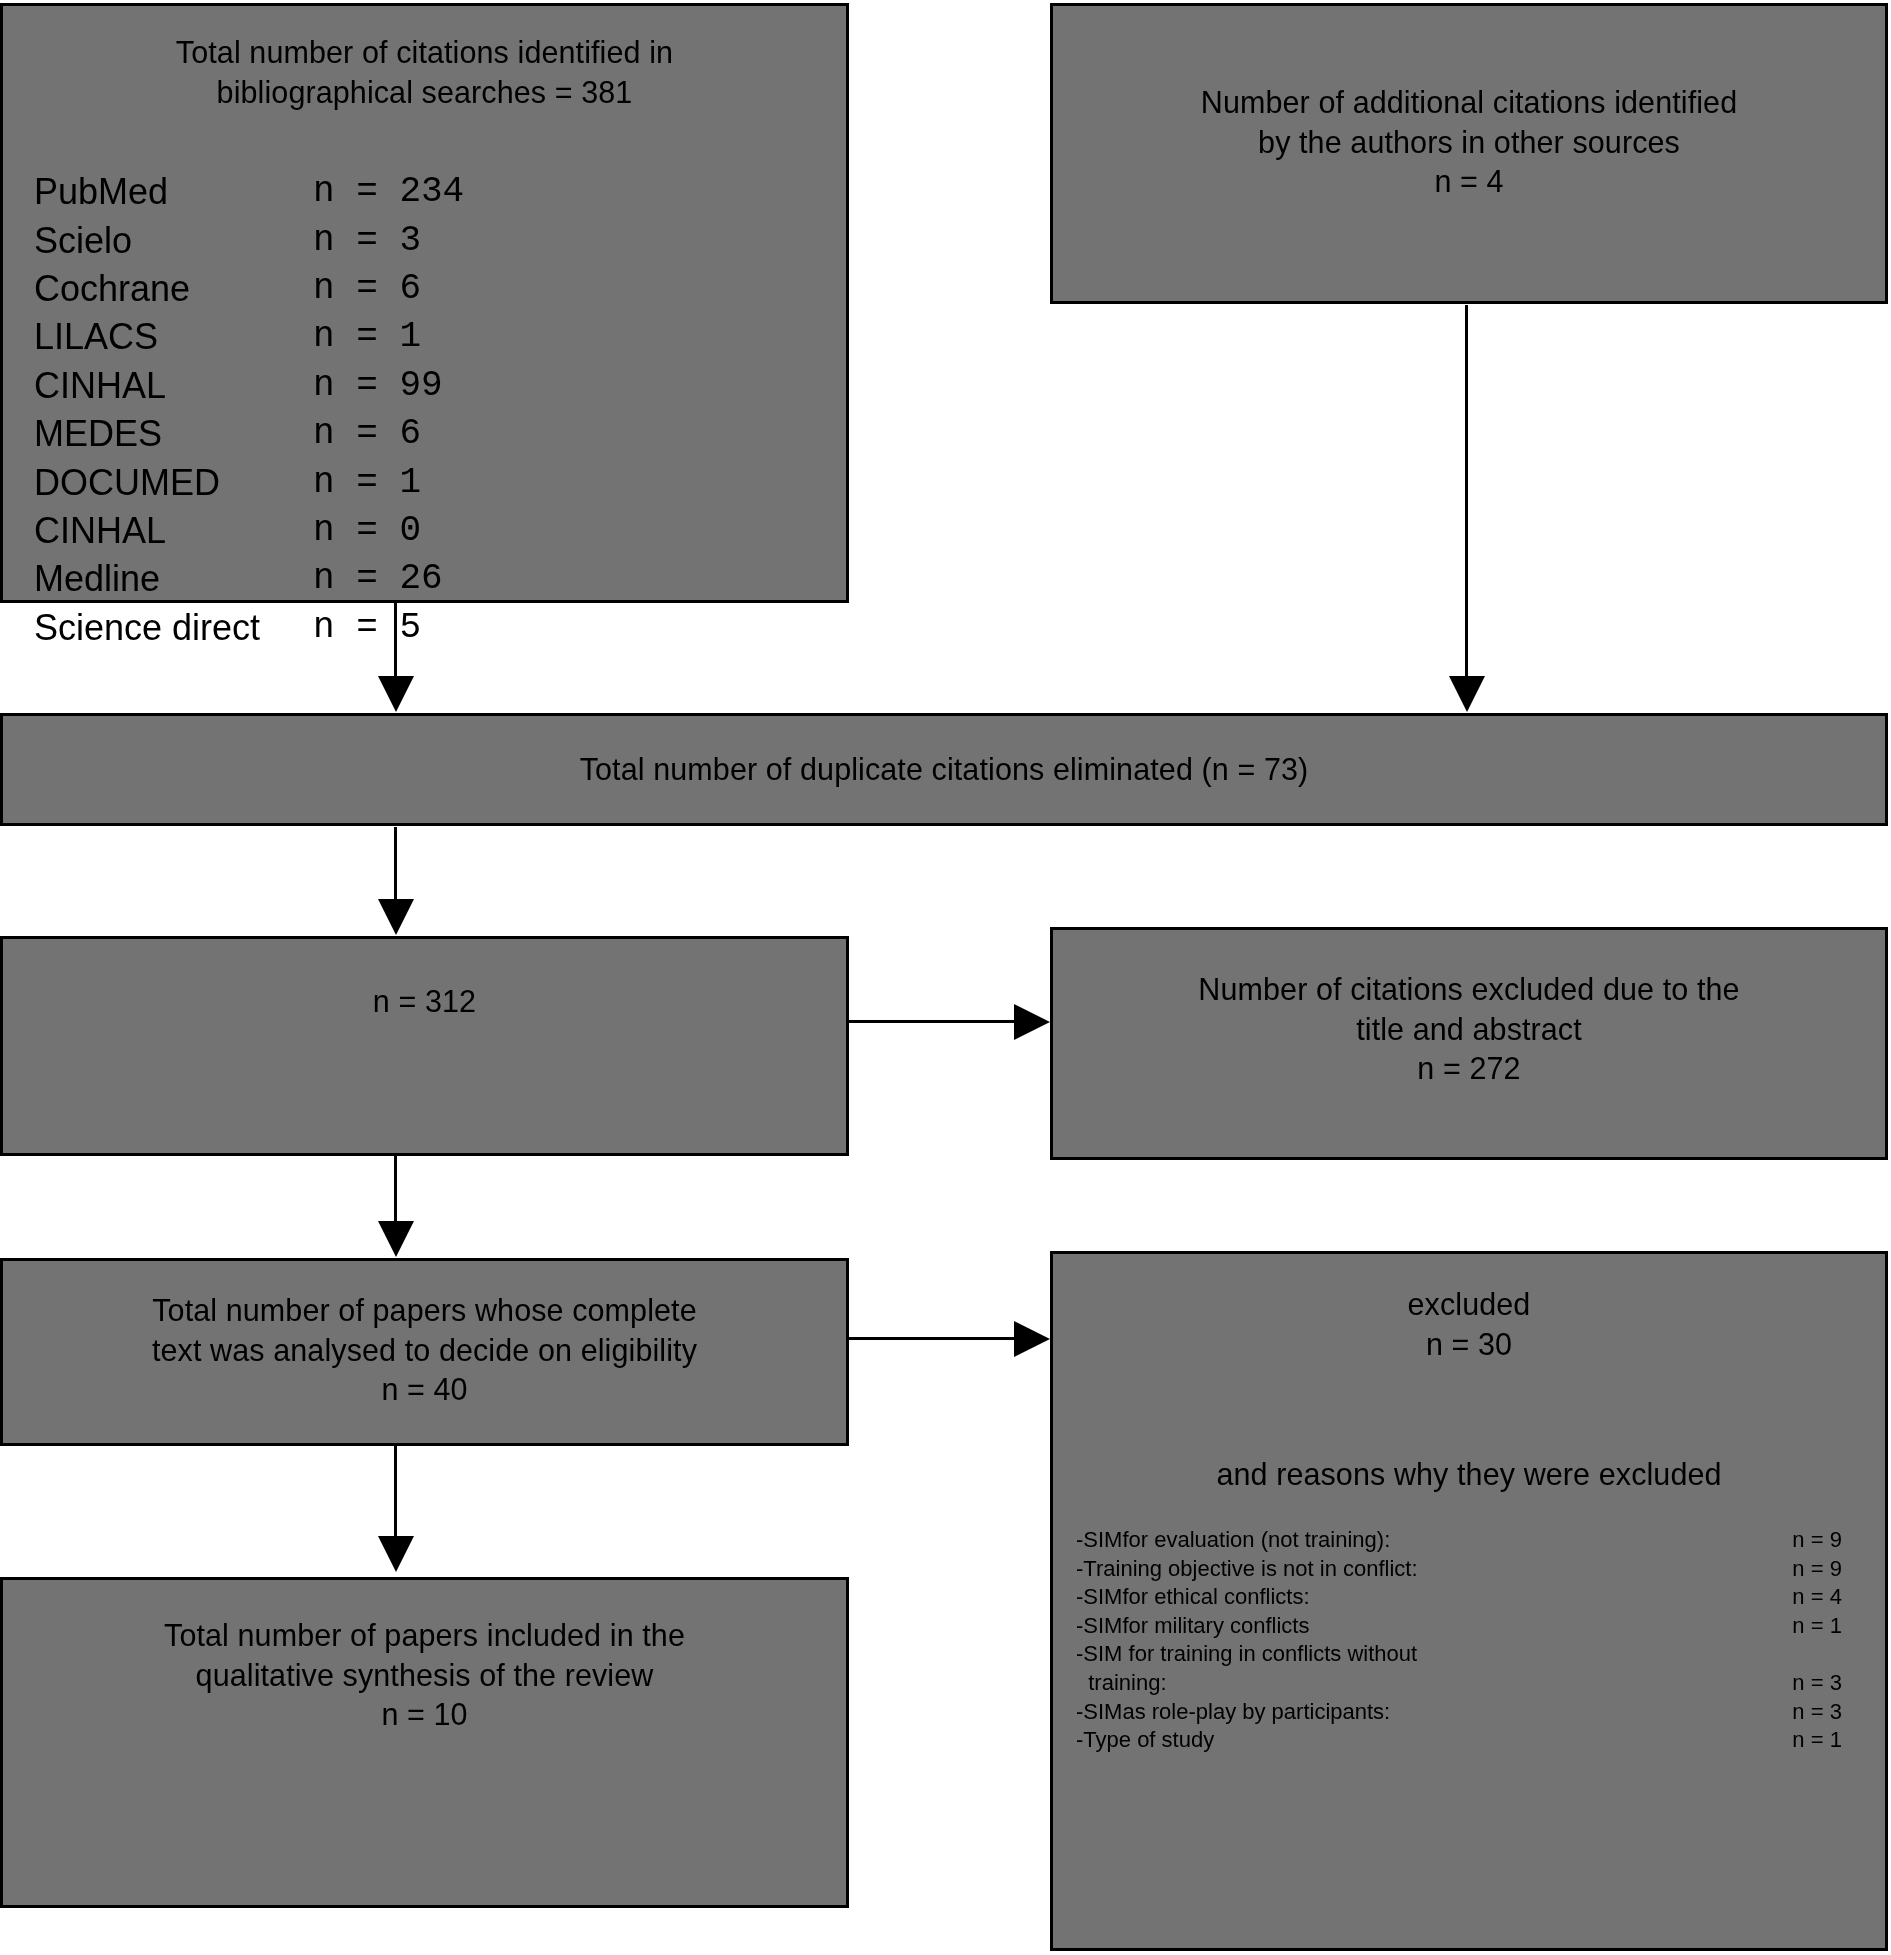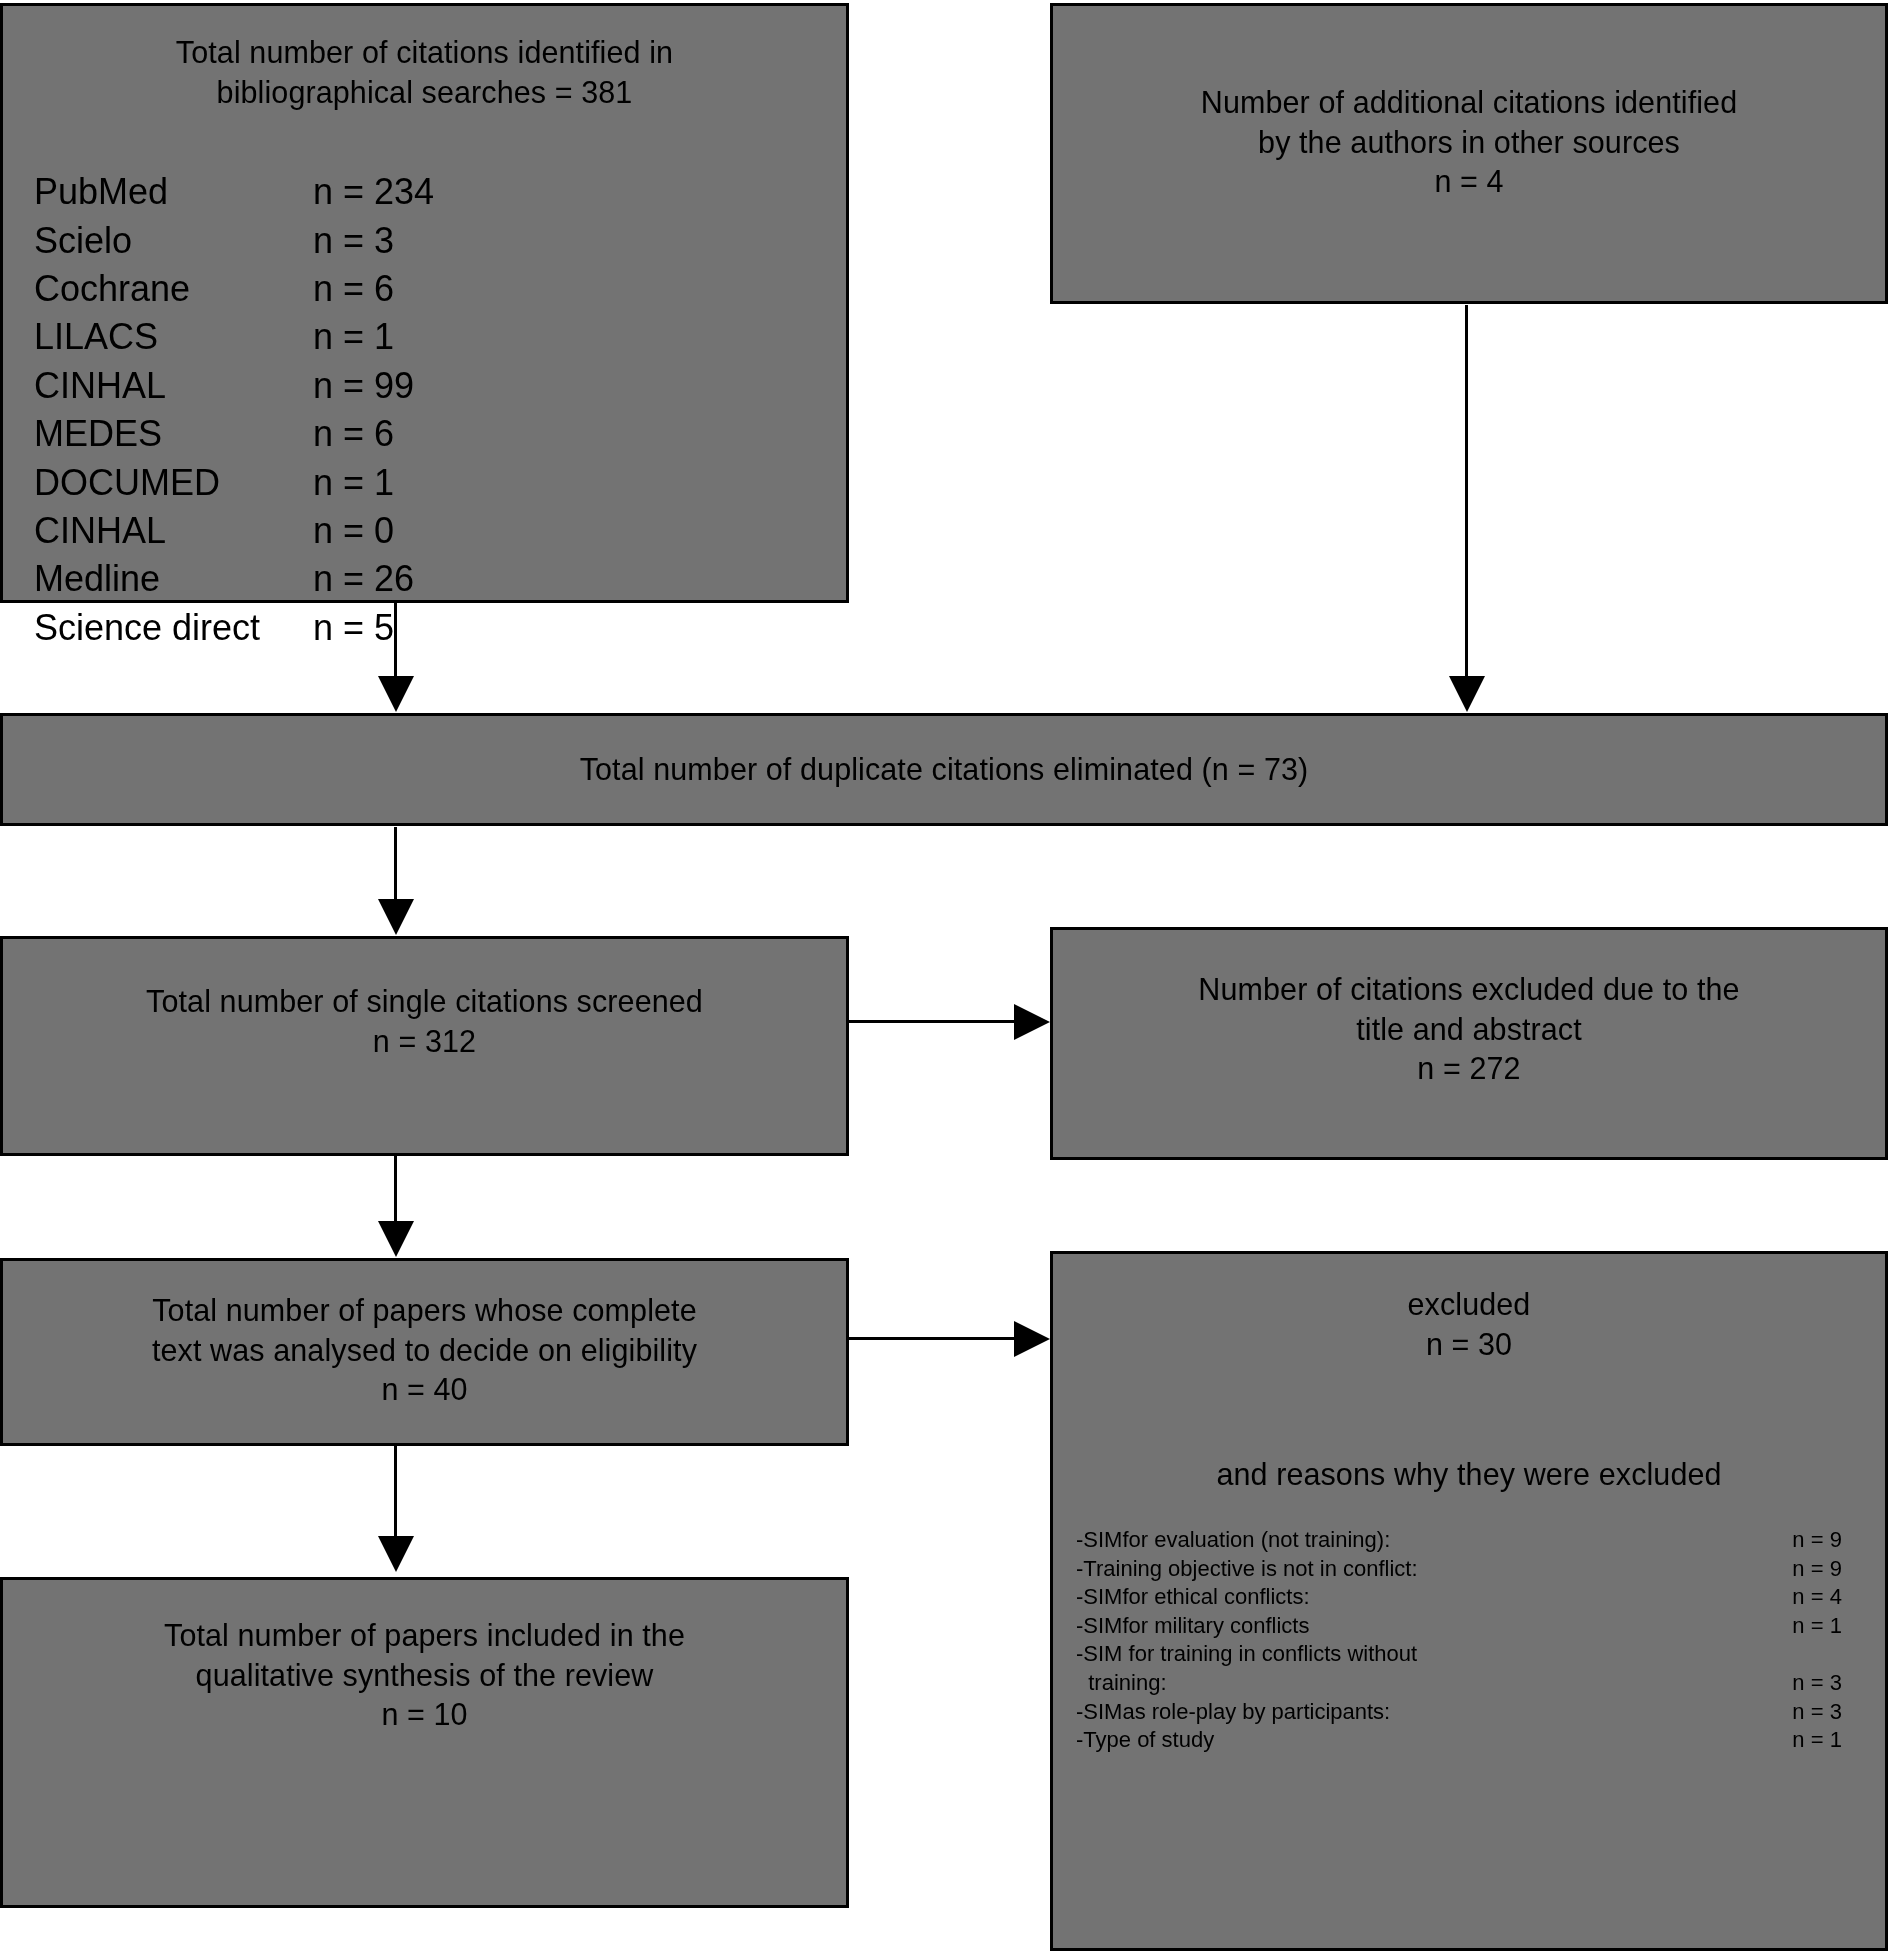--- a/index.html
+++ b/index.html
@@ -36,21 +36,21 @@
     top:162px;
     right:26px;
   }
   .srcrow{
     display:flex;
     font-size:36px;
     line-height:1.345;
     white-space:pre;
   }
   .srcname{ width:279px; flex:0 0 279px; text-align:left; }
-  .srcval { text-align:left; }
+  .srcval { text-align:left;font-family:Liberation Mono, monospace; }
 
   
   .reasonlist{
     position:absolute;
     left:23px;
     right:19.4px;
     top:0;
   }
   .reasonrow{
     display:flex;
@@ -160,21 +160,20 @@
 
   <div class="box" style="left:0px; top:713px; width:1888px; height:113px;">
     <div class="boxtext" style="top:34px;">Total number of duplicate citations eliminated (n = 73)</div>
   </div>
 
   <div class="vline" style="left:394px; top:827px; height:77px;"></div>
   <div class="arrow-down" style="left:378px; top:899px;"></div>
 
   <div class="box" style="left:0px; top:936px; width:849px; height:220px;">
     <div class="boxtext" style="top:43px;">
-      <div>Total number of single citations screened</div>
       <div>n = 312</div>
     </div>
   </div>
 
   <div class="hline" style="left:848px; top:1020px; width:167px;"></div>
   <div class="arrow-right" style="left:1014px; top:1004px;"></div>
 
   <div class="box" style="left:1050px; top:927px; width:838px; height:233px;">
     <div class="boxtext" style="top:40px;">
       <div>Number of citations excluded due to the</div>

